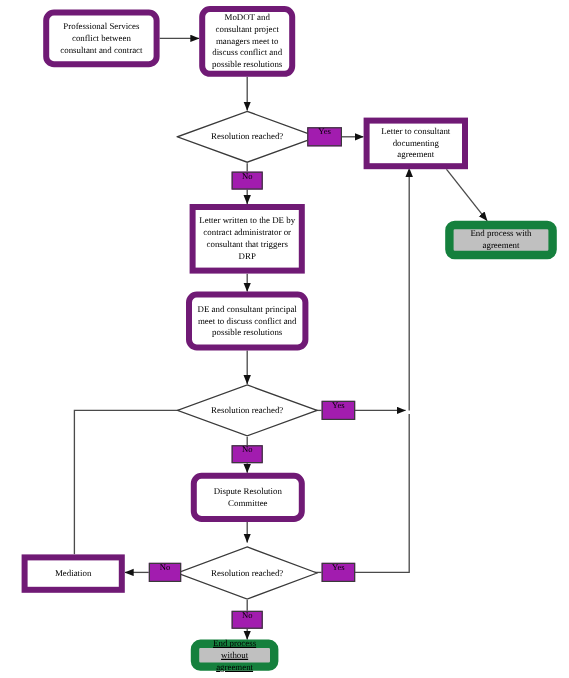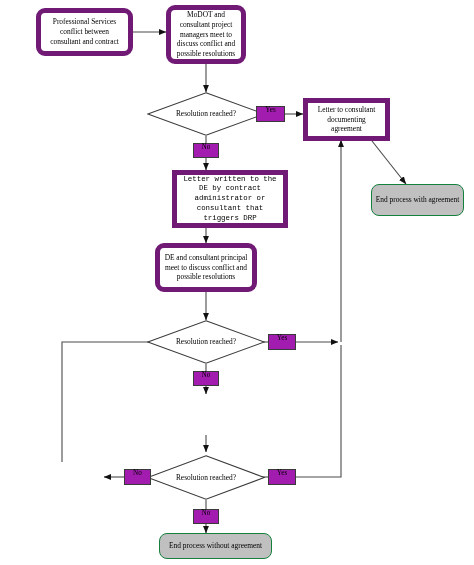--- a/index.html
+++ b/index.html
@@ -42,21 +42,21 @@
   }
   .node .txt {
     display: block;
     width: 100%;
   }
   .rounded {
     border-radius: 9px;
   }
   .terminal {
     background: #c0c0c0;
-    border: 1px solid #15803d;
+    border: 7px solid #15803d;
     border-radius: 8px;
   }
   .rect {
     border-radius: 0;
   }
   .label {
     position: absolute;
     box-sizing: border-box;
     background: #a21caf;
     border: 1px solid #3a3a3a;
@@ -172,21 +172,21 @@
   </div>
 
   <div class="node rect" style="left:303px; top:98px; width:87px; height:43px;text-align:center;">
     <span class="txt">Letter to consultant documenting agreement</span>
   </div>
 
   <div class="node terminal" style="left:371px; top:184px; width:93px; height:32px;">
     <span class="txt">End process with agreement</span>
   </div>
 
-  <div class="node rect" style="left:172px; top:170px; width:116px; height:58px;font-family:Liberation Mono, monospace;">
+  <div class="node rect" style="left:158px; top:170px; width:96px; height:58px;">
     <span class="txt">Letter written to the DE by contract administrator or consultant that triggers DRP</span>
   </div>
 
   <div class="node rounded" style="left:155px; top:243px; width:102px; height:49px;">
     <span class="txt">DE and consultant principal meet to discuss conflict and possible resolutions</span>
   </div>
 
   <div class="diamond-wrap" style="left:147px; top:320px; width:118px; height:44px;">
     <svg width="118" height="44" viewBox="0 0 118 44" xmlns="http://www.w3.org/2000/svg">
       <polygon points="59,0.8 117.2,22 59,43.2 0.8,22" fill="#ffffff" stroke="#3a3a3a" stroke-width="1.1"></polygon>
@@ -195,38 +195,44 @@
   </div>
 
   <div class="label" style="left:268px; top:334px; width:28px; height:16px;">
     <span>Yes</span>
   </div>
 
   <div class="label" style="left:193px; top:371px; width:26px; height:15px;">
     <span>No</span>
   </div>
 
+  <div class="node rounded" style="left:159px; top:394px; width:95px; height:41px;">
+    <span class="txt">Dispute Resolution Committee</span>
+  </div>
 
   <div class="diamond-wrap" style="left:147px; top:455px; width:118px; height:45px;">
     <svg width="118" height="45" viewBox="0 0 118 45" xmlns="http://www.w3.org/2000/svg">
       <polygon points="59,0.8 117.2,22.5 59,44.2 0.8,22.5" fill="#ffffff" stroke="#3a3a3a" stroke-width="1.1"></polygon>
     </svg>
     <div class="diamond-text">Resolution reached?</div>
   </div>
 
   <div class="label" style="left:268px; top:469px; width:28px; height:16px;">
     <span>Yes</span>
   </div>
 
   <div class="label" style="left:124px; top:469px; width:27px; height:16px;">
     <span>No</span>
   </div>
 
   <div class="label" style="left:193px; top:509px; width:26px; height:15px;">
     <span>No</span>
   </div>
 
-
-  <div class="node terminal" style="left:159px; top:533px; width:113px; height:26px;">
+  <div class="node rect" style="left:18px; top:462px; width:86px; height:32px;">
+    <span class="txt">Mediation</span>
+  </div>
+
+  <div class="node terminal" style="left:159px; top:533px; width:73px; height:26px;text-decoration:underline;">
     <span class="txt">End process without agreement</span>
   </div>
 
 </div>
 
 </body></html>

